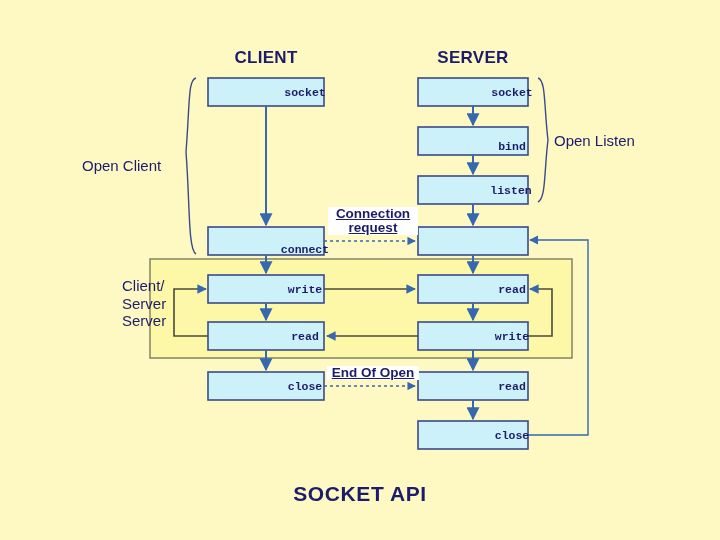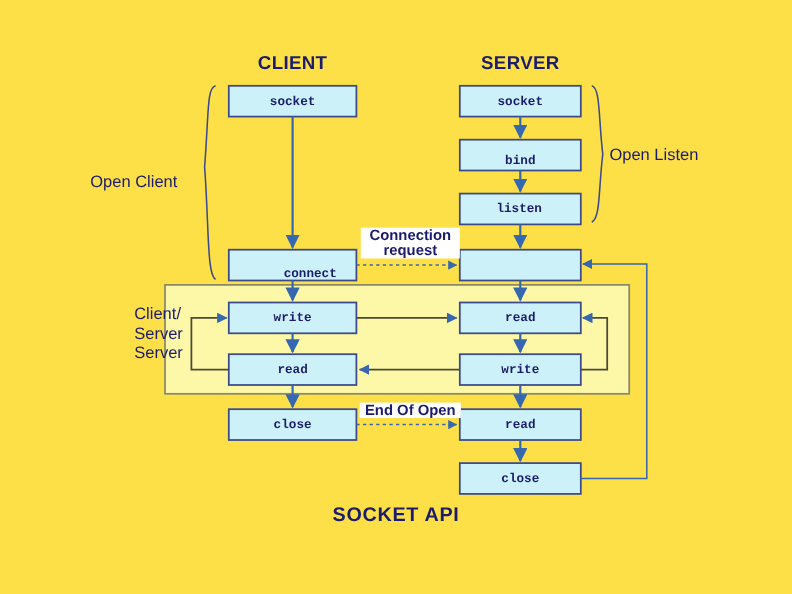--- a/index.html
+++ b/index.html
@@ -1,40 +1,40 @@
 <!DOCTYPE html>
 <html><head>
 <meta charset="utf-8">
 <style>
   html,body{margin:0;padding:0;background:#ffffff;}
   body{width:720px;height:540px;overflow:hidden;font-family:"Liberation Sans",sans-serif;}
-  #stage{position:relative;width:720px;height:540px;background:#fde047;}
+  #stage{position:relative;width:720px;height:540px;background:#fef9c3;}
   svg#diagram{position:absolute;left:0;top:0;width:720px;height:540px;}
   .colhead{
     position:absolute;font-family:"Liberation Sans",sans-serif;font-weight:bold;
     font-size:17px;color:#1b1c6b;letter-spacing:.3px;text-align:center;white-space:nowrap;
   }
   .boxlabel{
     position:absolute;font-family:"Liberation Mono",monospace;font-weight:bold;
     font-size:11.5px;color:#1b1c6b;text-align:center;white-space:nowrap;
-    display:flex;align-items:center;justify-content:center;
+    display:flex;align-items:center;justify-content:center;margin-left:39px;
   }
   .sidelabel{
     position:absolute;font-family:"Liberation Sans",sans-serif;font-weight:normal;
     font-size:15px;color:#1b1c6b;white-space:nowrap;line-height:1.18;
   }
   .sidelabel.multi{white-space:normal;margin-left:36px;}
   .flowlabel{
     position:absolute;font-family:"Liberation Sans",sans-serif;font-weight:bold;
     font-size:13.5px;color:#1b1c6b;text-align:center;line-height:1.05;white-space:nowrap;
-    background:#ffffff;padding:0 2px;
+    background:#ffffff;padding:0 2px;text-decoration:underline;
   }
   .title{
     position:absolute;font-family:"Liberation Sans",sans-serif;font-weight:bold;
-    font-size:18px;color:#1b1c6b;letter-spacing:.6px;white-space:nowrap;
+    font-size:21px;color:#1b1c6b;letter-spacing:.6px;white-space:nowrap;margin-top:24px;
   }
 </style>
 </head>
 <body>
 
 <div id="stage">
 
   <svg id="diagram" viewBox="0 0 720 540">
     <defs>
       <marker id="ah" viewBox="0 0 10 10" refX="9" refY="5" markerWidth="6.5" markerHeight="6.5" orient="auto-start-reverse">
@@ -92,21 +92,21 @@
     <line x1="324" y1="386" x2="415" y2="386" stroke="#3668b0" stroke-width="1.4" stroke-dasharray="3,3" marker-end="url(#ahd)"></line>
 
     <path d="M196,78 C188,80 190,100 186,152 C190,204 188,250 196,254" fill="none" stroke="#3a4a8c" stroke-width="1.4"></path>
     <path d="M538,78 C546,80 544,108 548,140 C544,172 546,198 538,202" fill="none" stroke="#3a4a8c" stroke-width="1.4"></path>
   </svg>
 
   <div class="colhead" style="left:208px;top:48px;width:116px;">CLIENT</div>
   <div class="colhead" style="left:418px;top:48px;width:110px;">SERVER</div>
 
   <div class="boxlabel" style="left:208px;top:78px;width:116px;height:28px;">socket</div>
-  <div class="boxlabel" style="left:224px;top:227px;width:116px;height:44px;">connect</div>
+  <div class="boxlabel" style="left:208px;top:227px;width:116px;height:44px;">connect</div>
   <div class="boxlabel" style="left:208px;top:275px;width:116px;height:28px;">write</div>
   <div class="boxlabel" style="left:208px;top:322px;width:116px;height:28px;">read</div>
   <div class="boxlabel" style="left:208px;top:372px;width:116px;height:28px;">close</div>
 
   <div class="boxlabel" style="left:418px;top:78px;width:110px;height:28px;">socket</div>
   <div class="boxlabel" style="left:418px;top:127px;width:110px;height:39px;">bind</div>
   <div class="boxlabel" style="left:418px;top:176px;width:108px;height:28px;">listen</div>
   <div class="boxlabel" style="left:418px;top:275px;width:110px;height:28px;">read</div>
   <div class="boxlabel" style="left:418px;top:322px;width:110px;height:28px;">write</div>
   <div class="boxlabel" style="left:418px;top:372px;width:110px;height:28px;">read</div>

